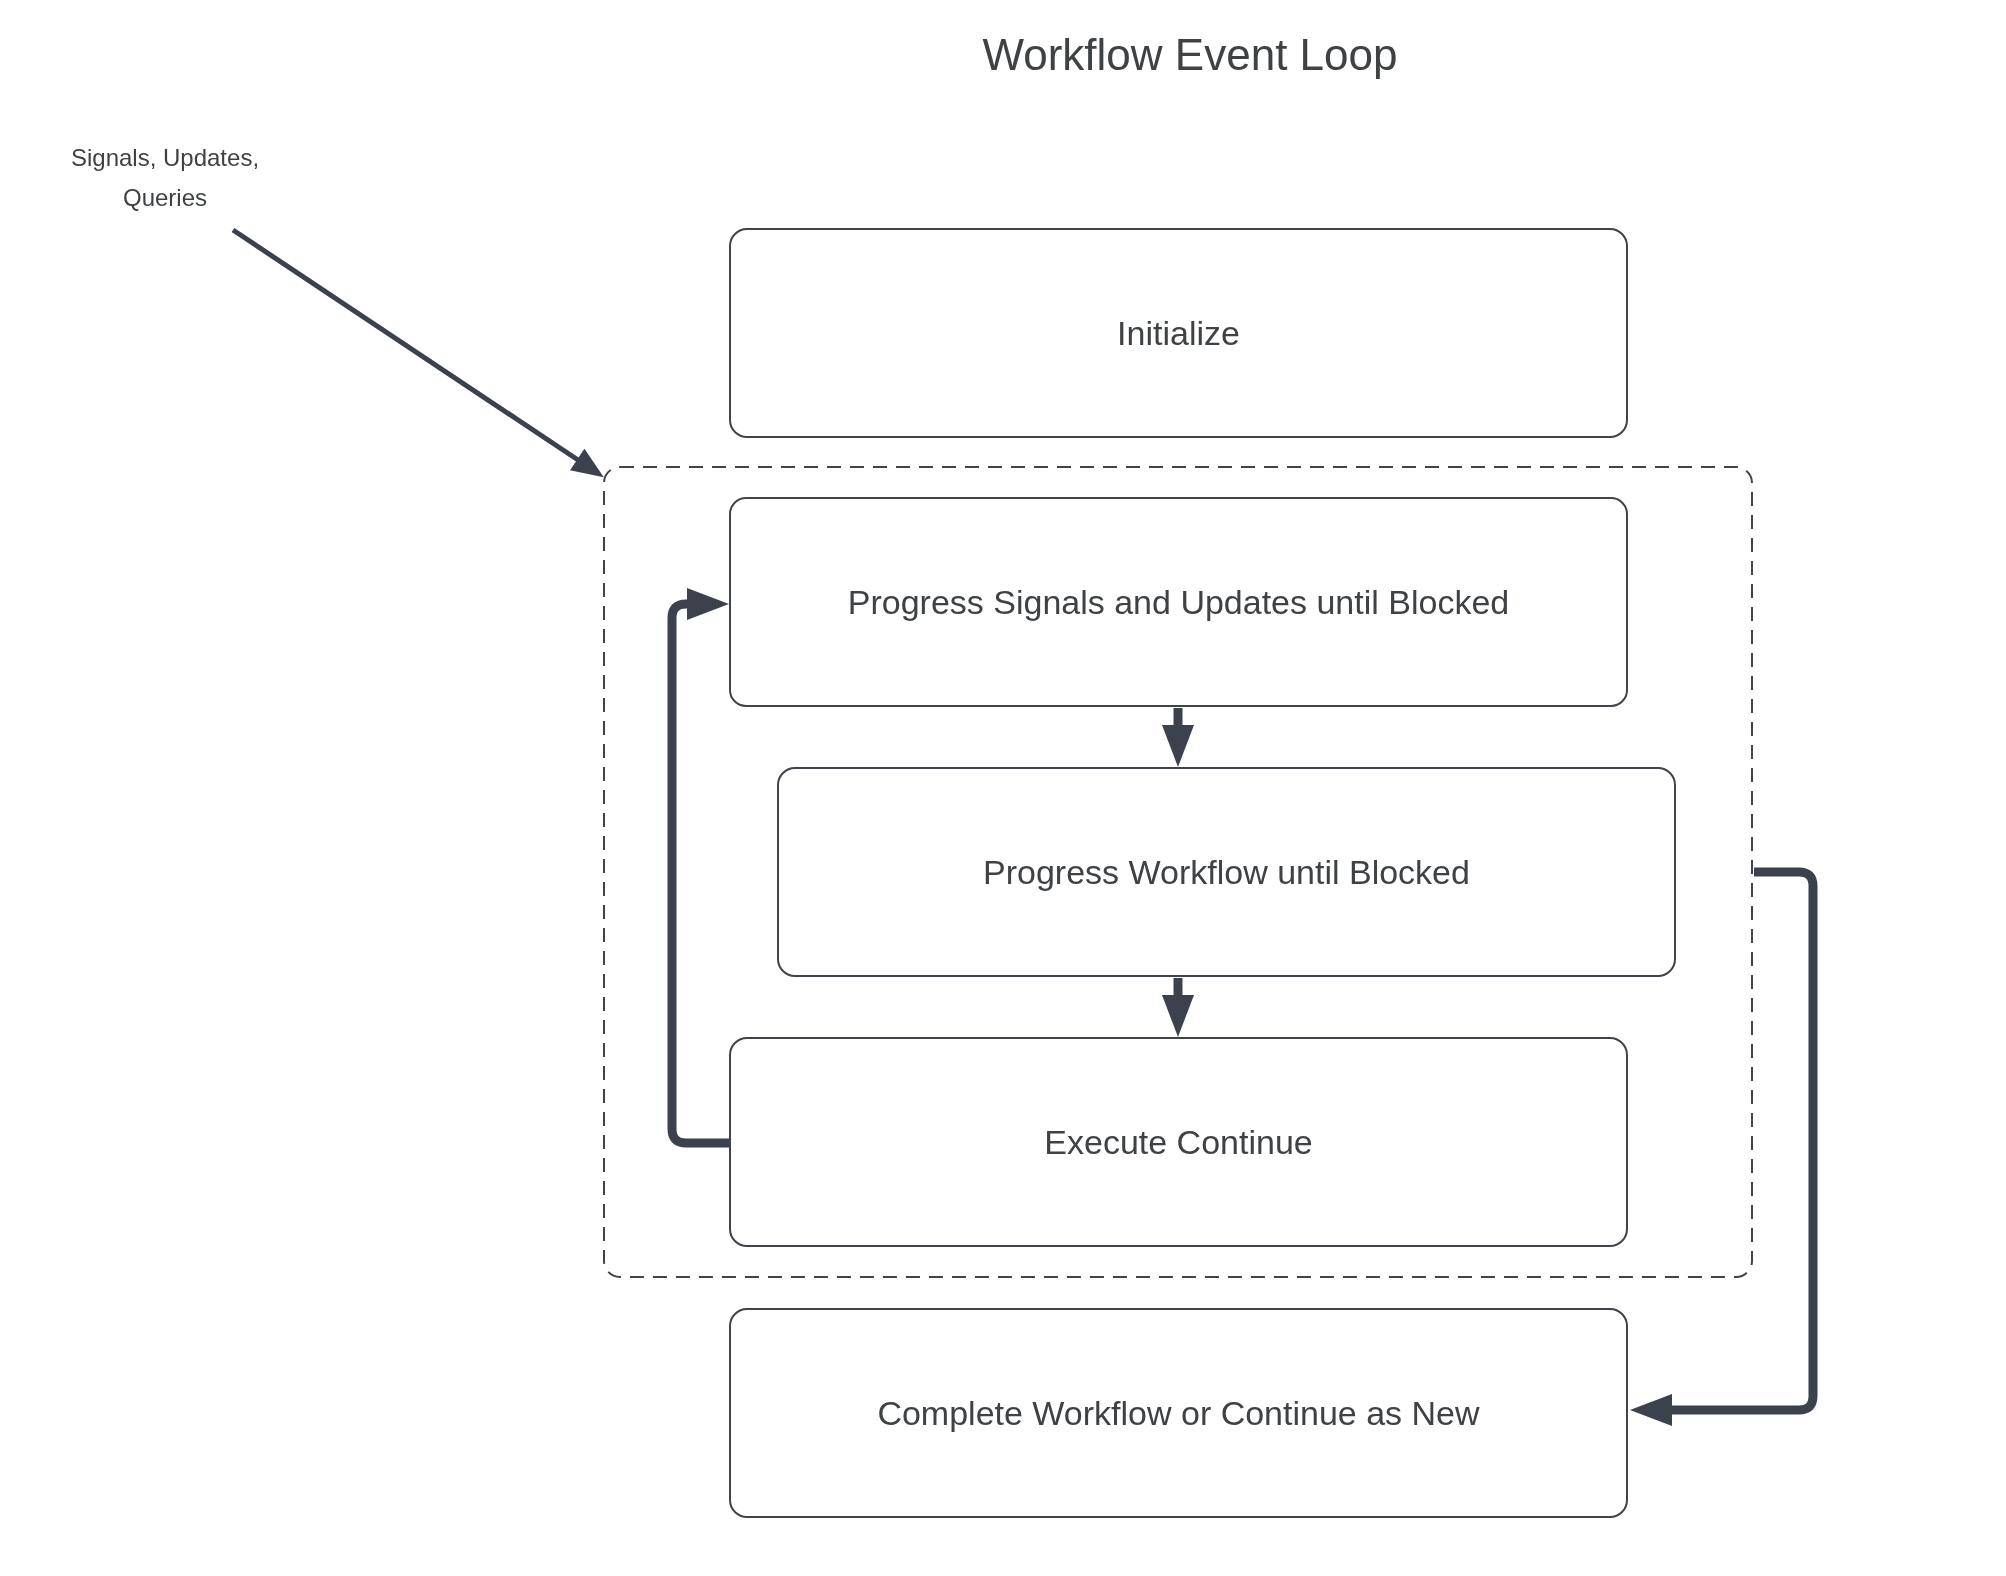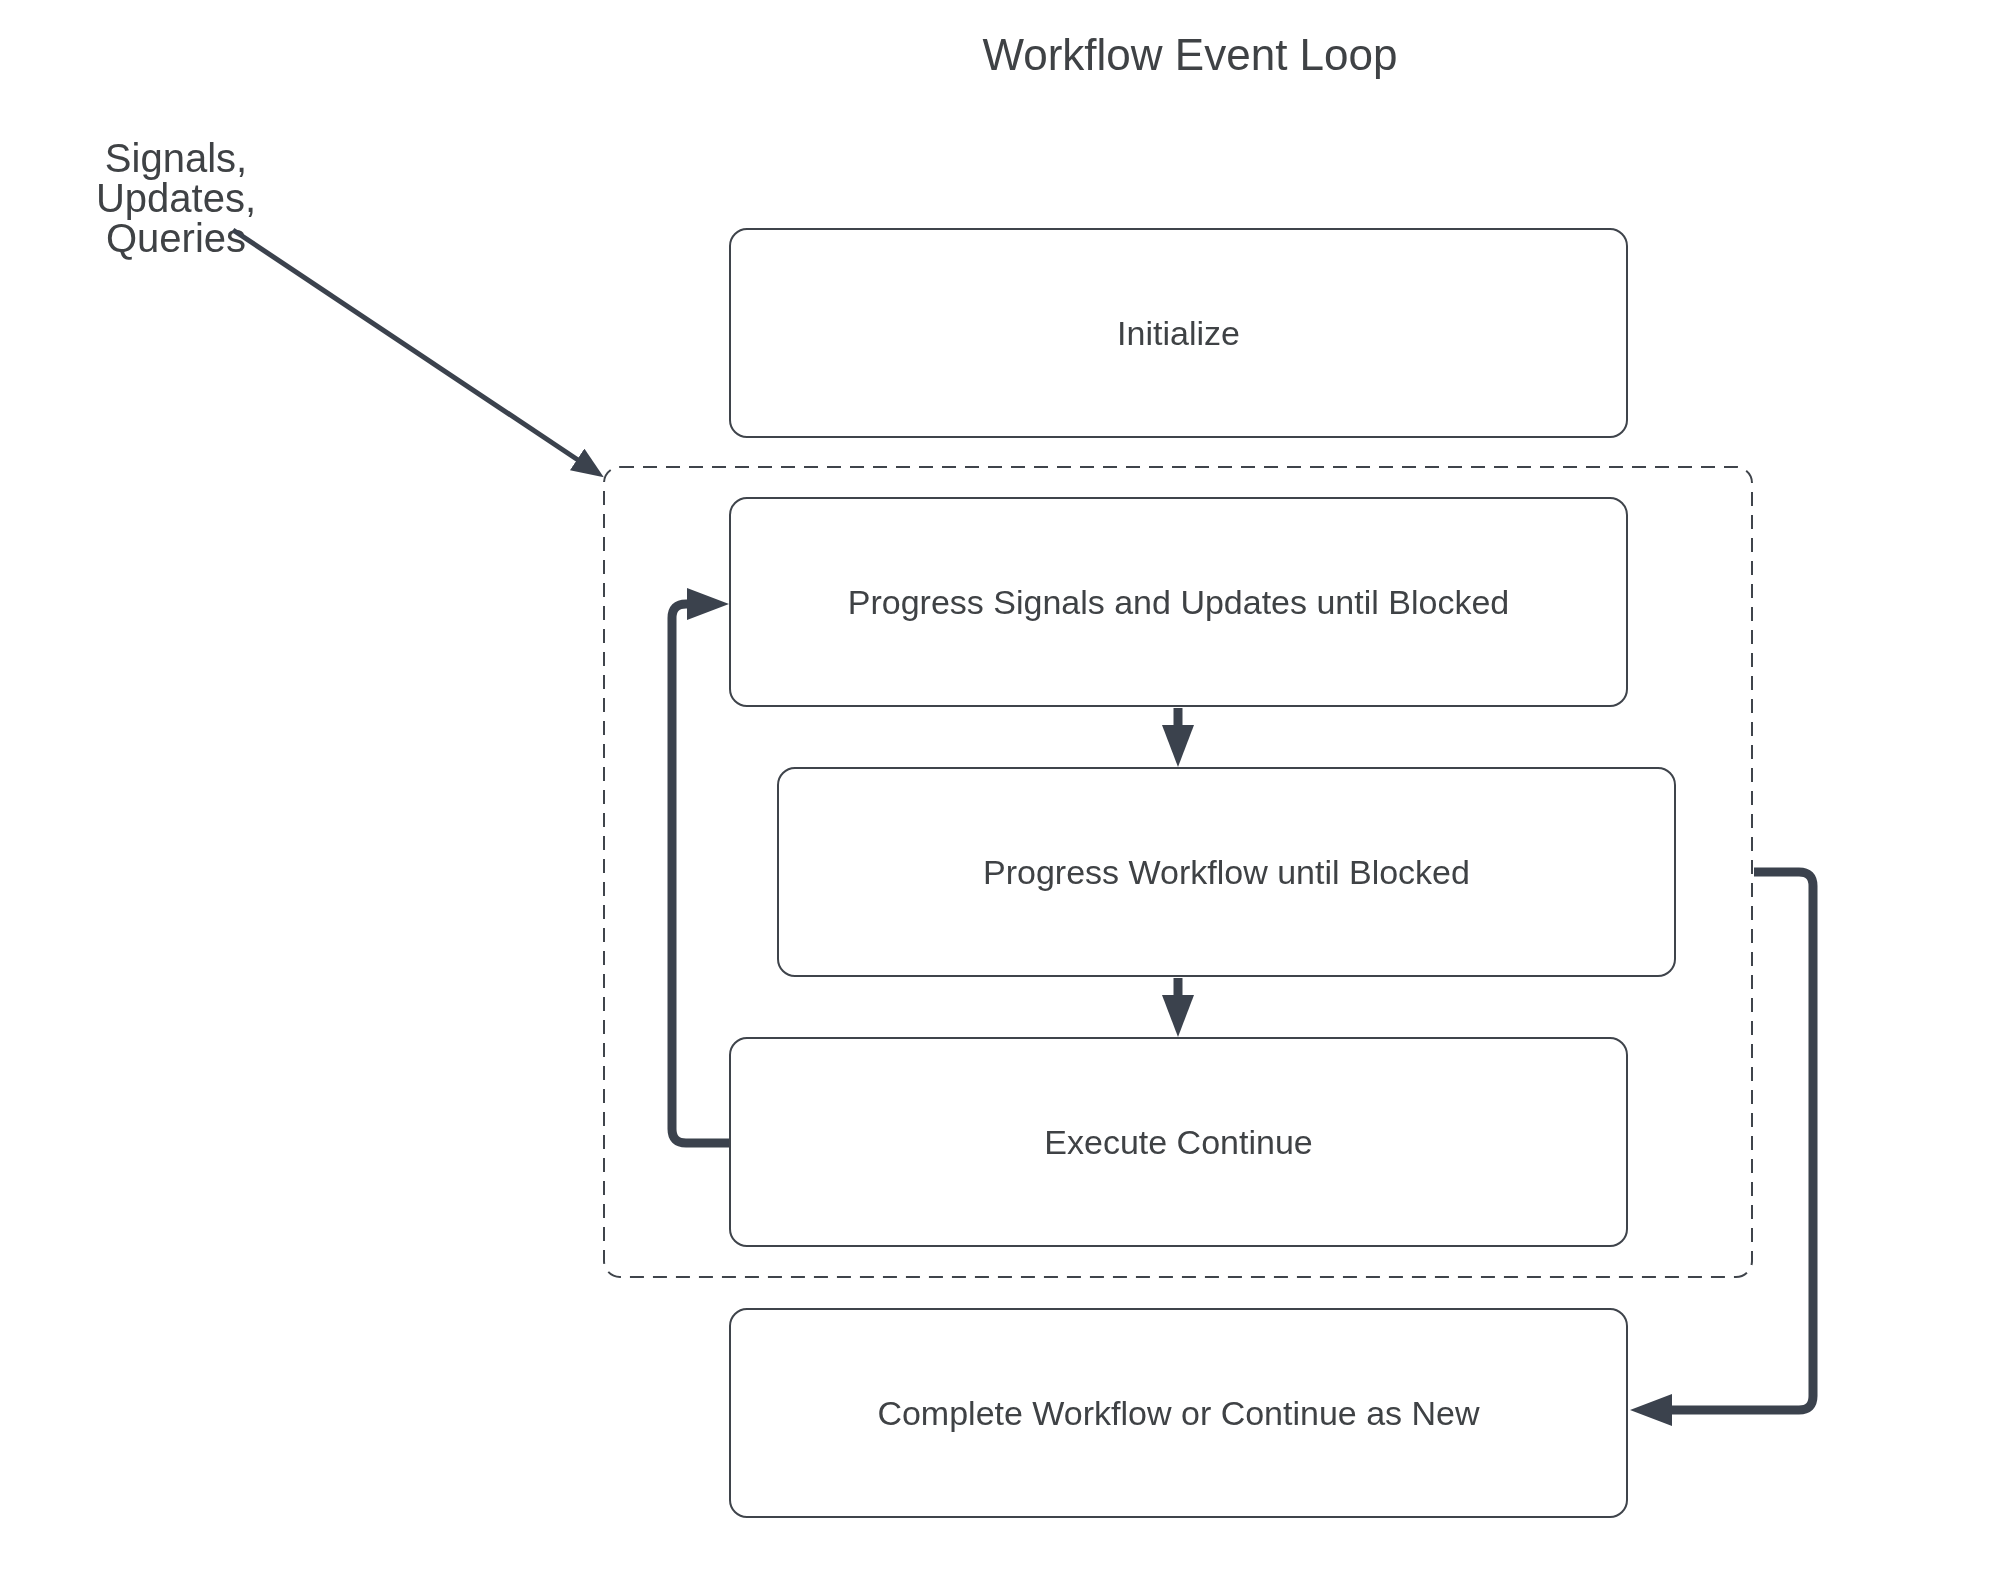--- a/index.html
+++ b/index.html
@@ -19,25 +19,25 @@
     position: absolute;
     left: 940px;
     top: 30px;
     width: 500px;
     text-align: center;
     font-size: 44px;
     color: var(--text, #3f4245);
   }
   .annotation {
     position: absolute;
-    left: 26px;
+    left: 15px;
     top: 138px;
     width: 300px;
     text-align: center;
-    font-size: 40px;
+    font-size: 24px;
     line-height: 40px;
     white-space: pre-line;
     color: var(--text, #3f4245);
   }
   .node {
     position: absolute;
     left: 729px;
     width: 899px;
     height: 210px;
     box-sizing: border-box;
@@ -46,21 +46,21 @@
     border-radius: 18px;
     display: flex;
     align-items: center;
     justify-content: center;
     text-align: center;
     font-size: 34px;
     color: var(--text, #3f4245);
     padding: 4px 40px;
   }
   .node-initialize { top: 228px; }
-  .node-progress-signals { top: 497px; }
+  .node-progress-signals { top: 497px; border-radius: 17px; }
   .node-progress-workflow { top: 767px; margin-left: 48px; }
   .node-execute-queries { top: 1037px; }
   .node-complete { top: 1308px; }
   .connectors {
     position: absolute;
     left: 0;
     top: 0;
     width: 2006px;
     height: 1576px;
     pointer-events: none;

